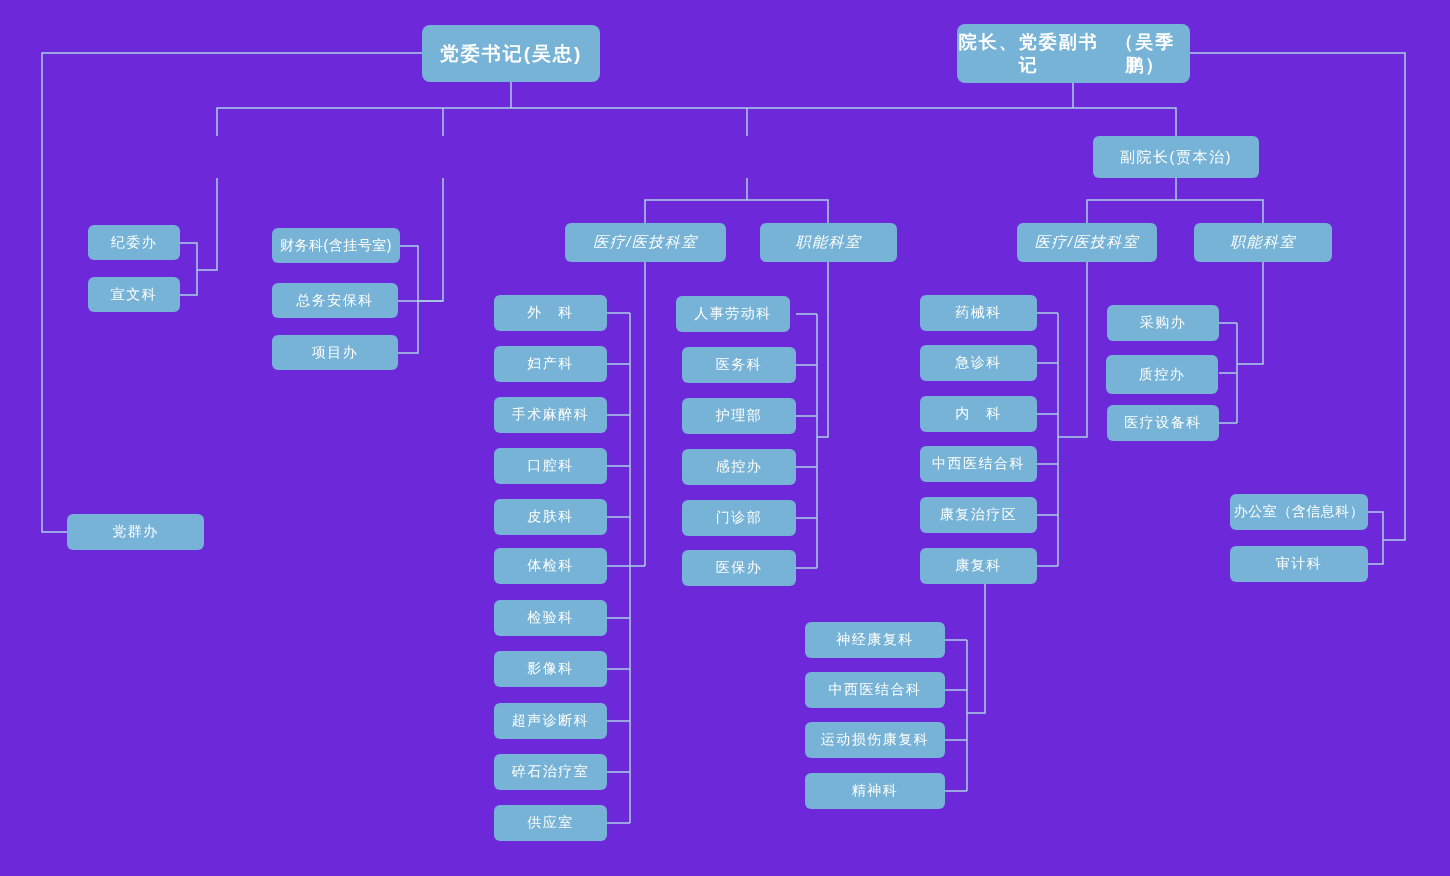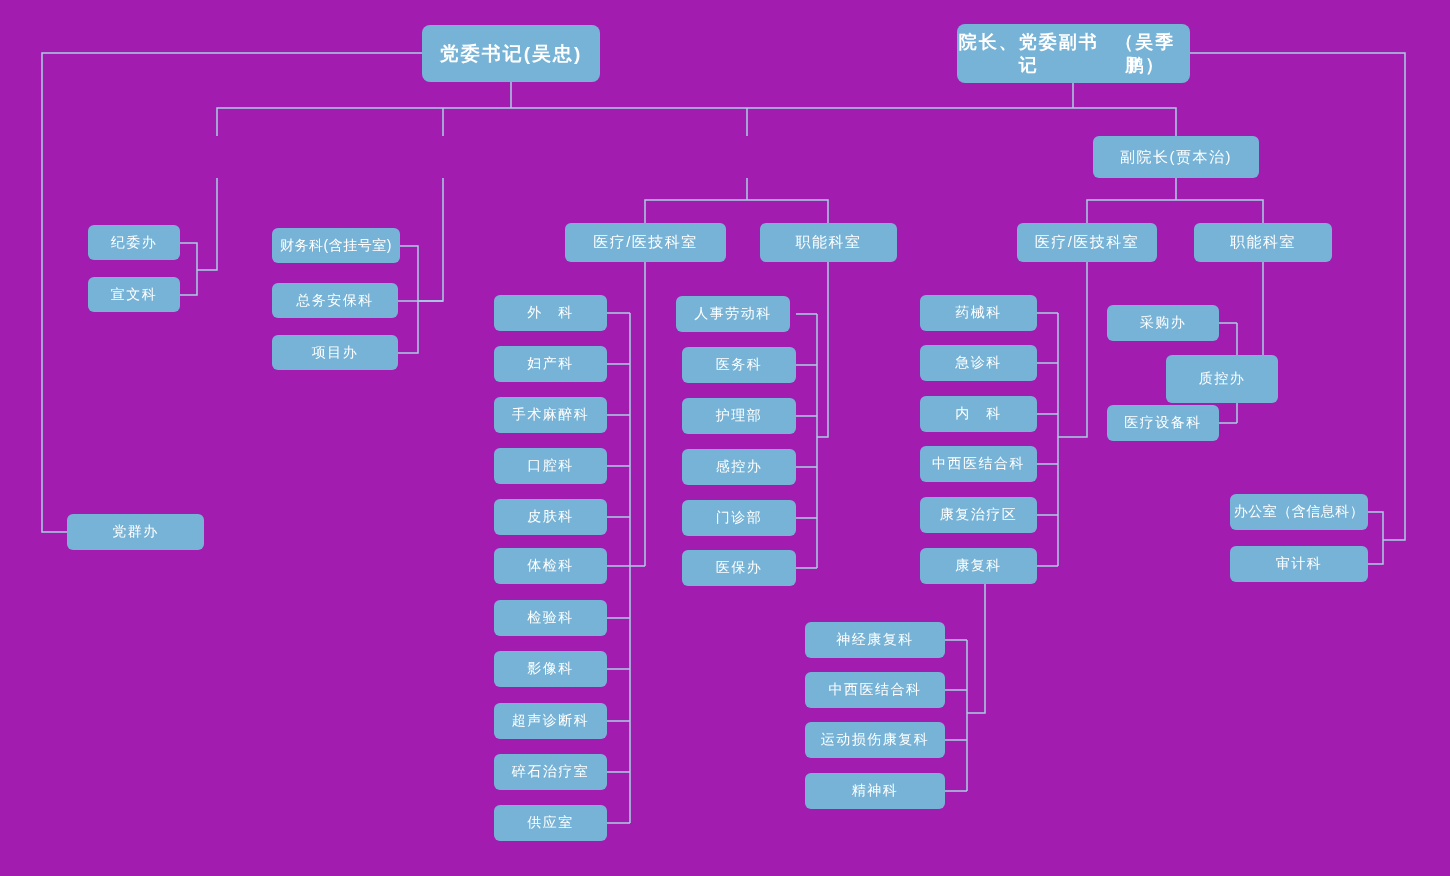--- a/index.html
+++ b/index.html
@@ -1,30 +1,30 @@
 <!DOCTYPE html>
 <html><head>
 <meta charset="utf-8">
 <style>
   html,body{margin:0;padding:0;background:#ffffff;}
   .canvas{
-    position:relative;width:1450px;height:876px;background:#a21caf;overflow:hidden;
+    position:relative;width:1450px;height:876px;background:#6d28d9;overflow:hidden;
     font-family:"Liberation Sans","DejaVu Sans",sans-serif;
   }
   svg.wires{position:absolute;left:0;top:0;width:1450px;height:876px;pointer-events:none;}
   .node{
     position:absolute;display:flex;align-items:center;justify-content:center;
     background:#77b3d6;color:#ffffff;border-radius:6px;
     font-size:14px;letter-spacing:1.5px;text-align:center;line-height:1.25;
     box-sizing:border-box;
   }
   .node.top{font-size:19px;font-weight:bold;border-radius:8px;letter-spacing:2px;}
   .node.top2{font-size:18px;font-weight:bold;border-radius:8px;letter-spacing:2px;flex-direction:row;}
   .node.l2{font-size:15px;}
-  .node.hdr{font-size:15px;}
+  .node.hdr{font-size:15px;font-style:italic;}
 </style>
 </head>
 <body>
 
 <div class="canvas">
 
   <svg class="wires" viewBox="0 0 1450 876" xmlns="http://www.w3.org/2000/svg">
     <g stroke="#a9cee3" stroke-width="1.5" fill="none">
 
       <path d="M511 82 V108"></path>
@@ -147,19 +147,19 @@
   <div class="node" style="left:920px;top:446px;width:117px;height:36px">中西医结合科</div>
   <div class="node" style="left:920px;top:497px;width:117px;height:36px">康复治疗区</div>
   <div class="node" style="left:920px;top:548px;width:117px;height:36px">康复科</div>
 
   <div class="node" style="left:805px;top:622px;width:140px;height:36px">神经康复科</div>
   <div class="node" style="left:805px;top:672px;width:140px;height:36px">中西医结合科</div>
   <div class="node" style="left:805px;top:722px;width:140px;height:36px">运动损伤康复科</div>
   <div class="node" style="left:805px;top:773px;width:140px;height:36px">精神科</div>
 
   <div class="node" style="left:1107px;top:305px;width:112px;height:36px">采购办</div>
-  <div class="node" style="left:1166px;top:355px;width:112px;height:48px">质控办</div>
+  <div class="node" style="left:1106px;top:355px;width:112px;height:39px">质控办</div>
   <div class="node" style="left:1107px;top:405px;width:112px;height:36px">医疗设备科</div>
 
   <div class="node" style="left:1230px;top:494px;width:138px;height:36px;letter-spacing:0.5px">办公室（含信息科）</div>
   <div class="node" style="left:1230px;top:546px;width:138px;height:36px">审计科</div>
 
 </div>
 
 </body></html>

